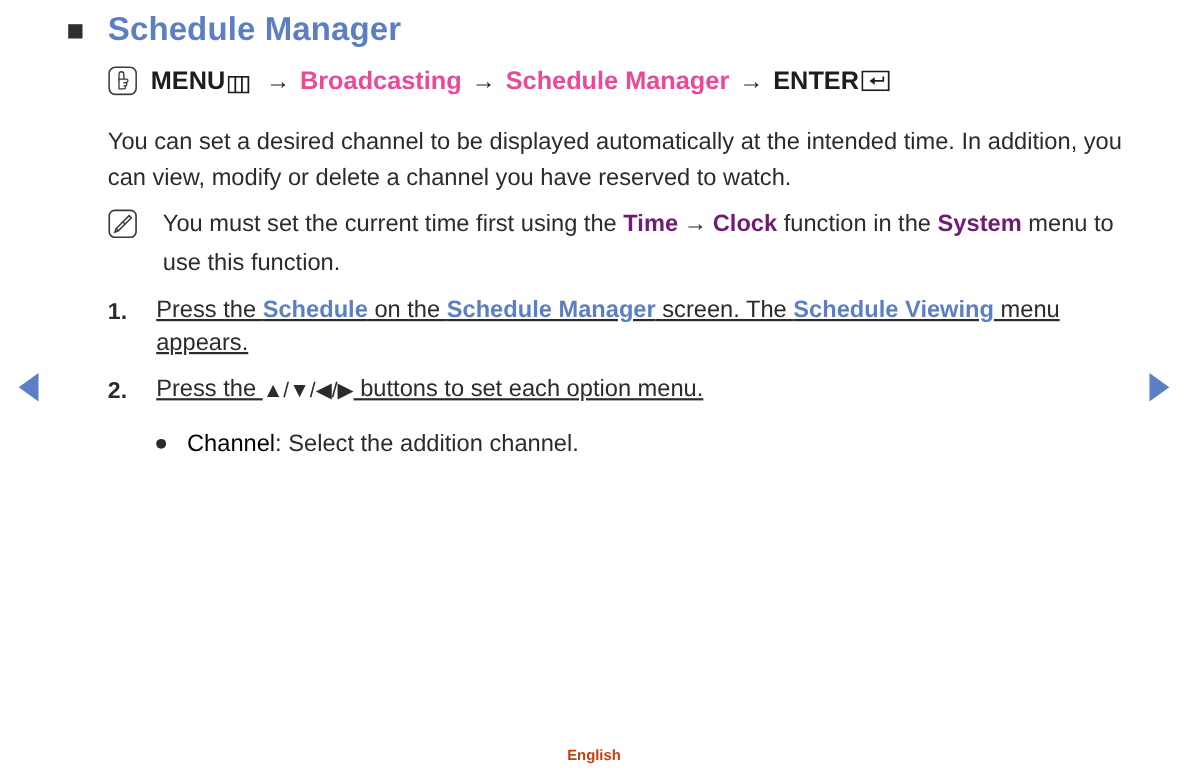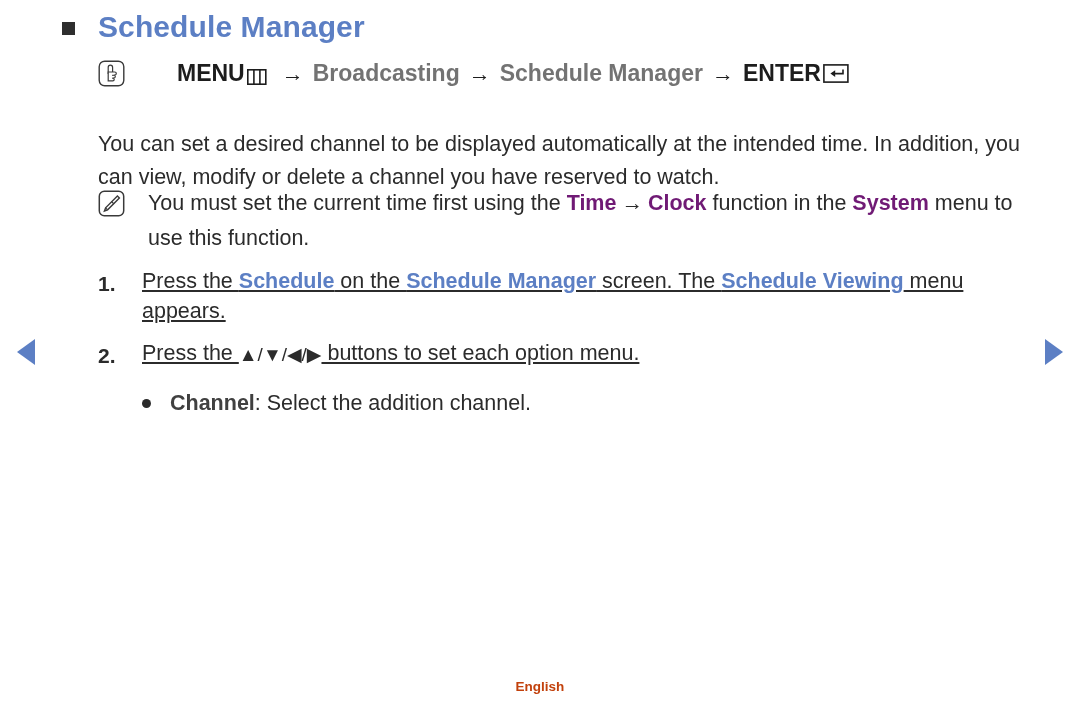--- a/index.html
+++ b/index.html
@@ -47,38 +47,37 @@
     white-space: nowrap;
   }
 
   
   .menupath-row {
     position: absolute;
     left: 98px;
     top: 60px;
     display: flex;
     white-space: nowrap;
-    gap: 40px;
   }
   .menu-icon {
     width: 27px;
     height: 27px;
     flex: none;
     margin-right: 12px;
   }
   .menupath-text {
     font-size: 23px;
     font-weight: bold;
     color: #1d1d1d;
     line-height: 1;
     display: flex;
     align-items: center;
   }
   .menupath-text .blue {
-    color: #737373;
+    color: #ec4899;
   }
   .menupath-text .arrow {
     color: #1d1d1d;
     font-weight: normal;
     margin: 0 9px;
     font-size: 22px;
   }
   .glyph-menubars {
     display: inline-block;
     width: 26px;
@@ -96,21 +95,21 @@
 
   
   .para {
     position: absolute;
     left: 98px;
     width: 930px;
     font-size: 21.5px;
     line-height: 33px;
     color: #2b2b2b;
   }
-  #intro-para { top: 112px; margin-top: 16px; }
+  #intro-para { top: 112px; }
 
   
   .note-row {
     position: absolute;
     left: 98px;
     top: 186px;
     width: 930px;
     display: flex;
     align-items: flex-start;
   }
@@ -189,22 +188,22 @@
     flex: none;
     margin-top: 13px;
     margin-right: 19px;
   }
   .bullet-text {
     font-size: 21.5px;
     line-height: 35px;
     color: #2b2b2b;
   }
   .bullet-text .blue {
-    color: #404040;
-    font-weight: bold;
+    color: #000000;
+    font-weight: normal;
   }
 
   
   .nav-arrow {
     position: absolute;
     top: 339px;
     width: 0;
     height: 0;
     cursor: pointer;
   }

